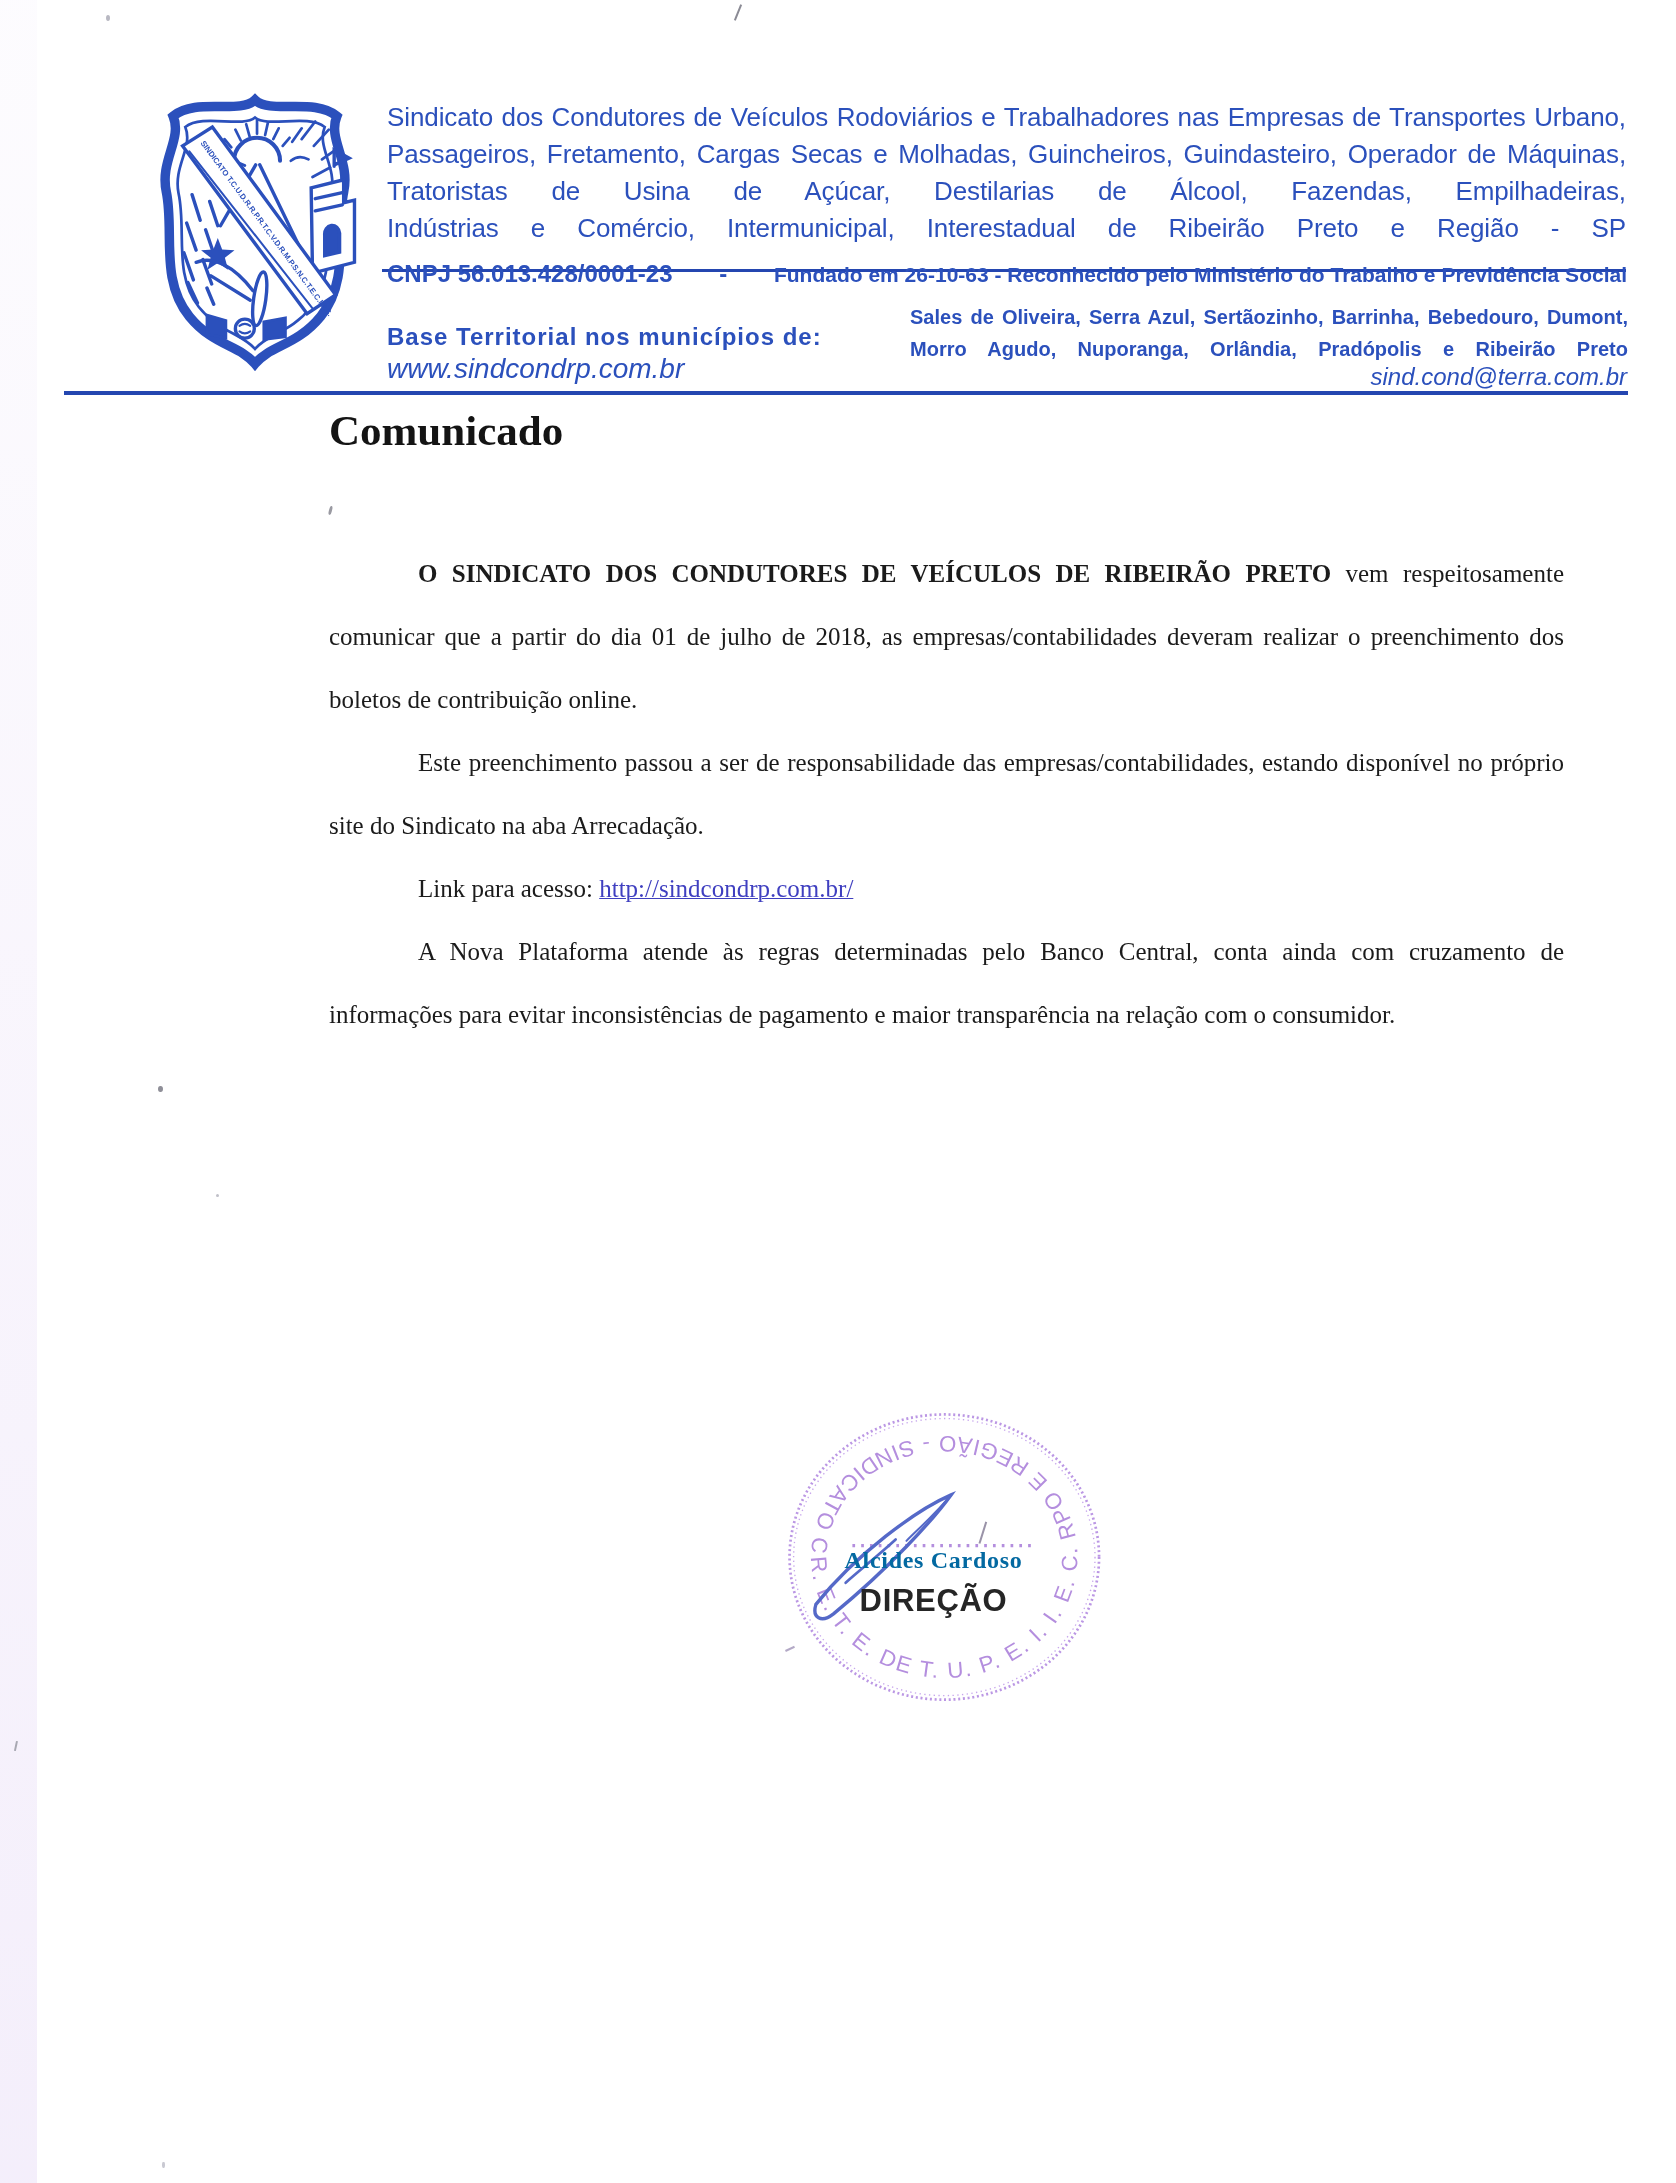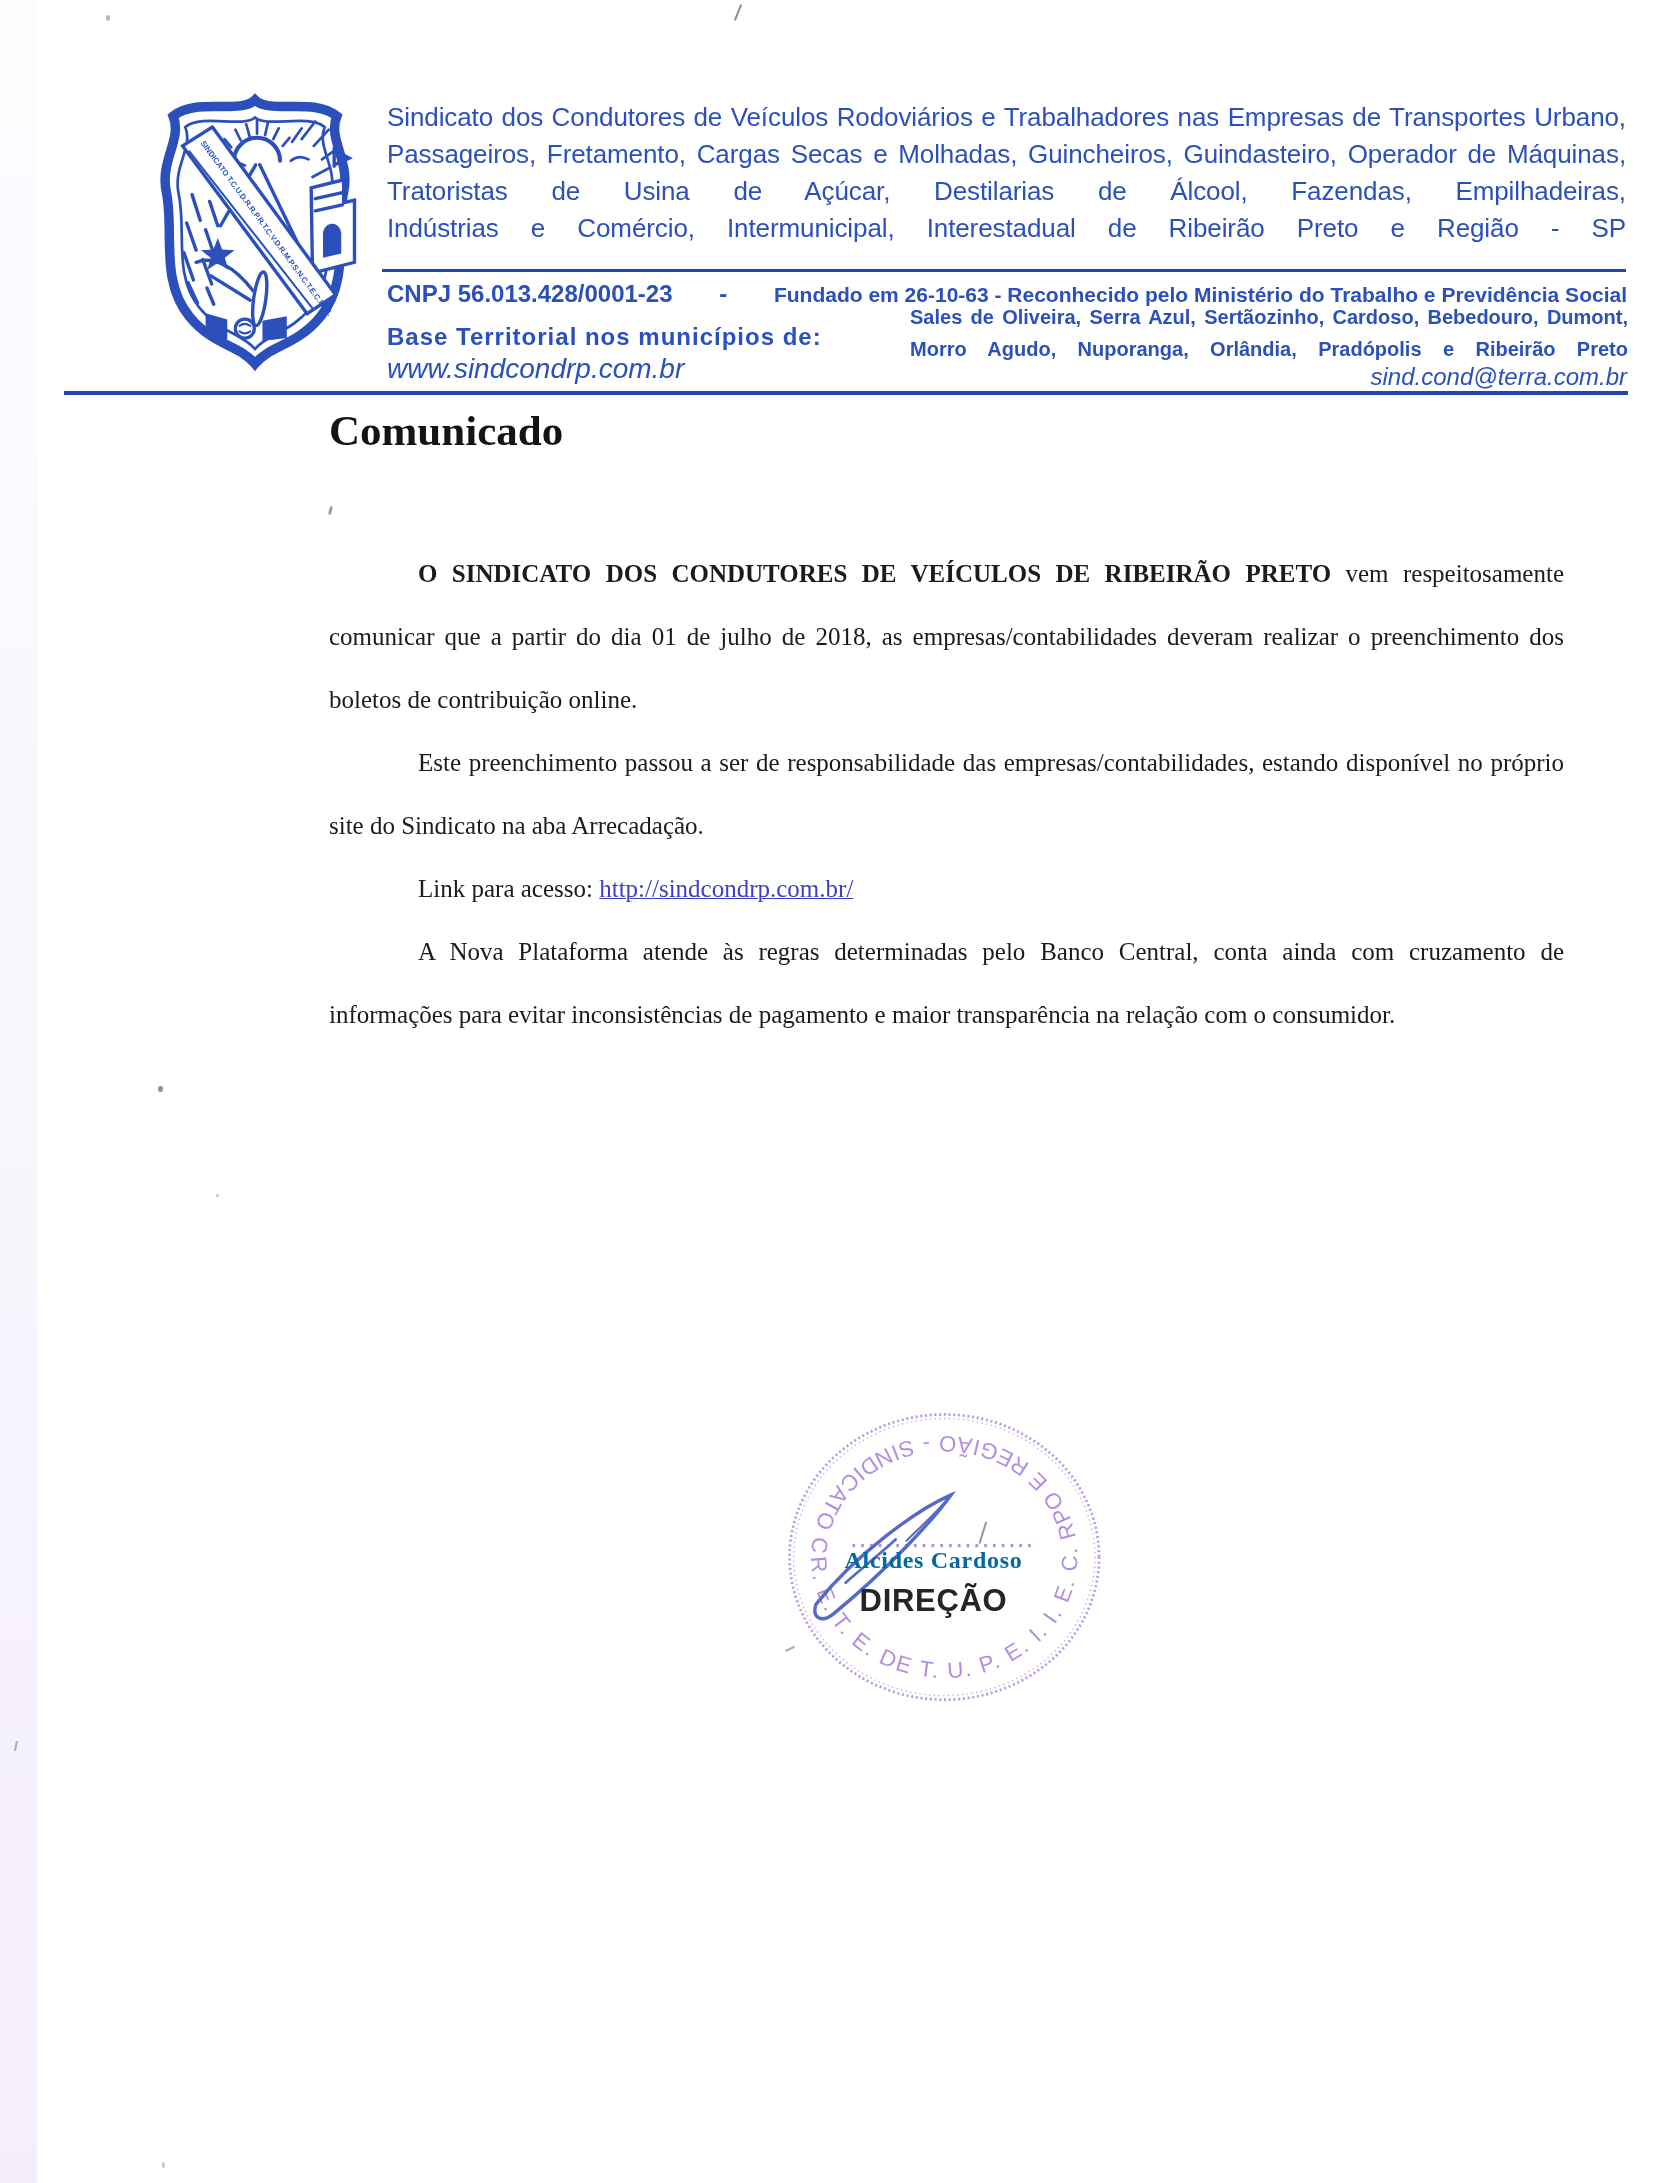--- a/index.html
+++ b/index.html
@@ -15,21 +15,21 @@
   
   .org-name{
     position:absolute;left:387px;top:99px;width:1239px;
     color:#2b50bc;font-weight:normal;font-size:26px;line-height:37px;
     letter-spacing:-0.1px;
   }
   .org-line{text-align:justify;text-align-last:justify;}
   .rule-1{position:absolute;left:382px;top:269px;width:1244px;height:3.4px;background:#2446b0;}
   .rule-2{position:absolute;left:64px;top:391px;width:1564px;height:4px;background:#2446b0;}
   .cnpj-row{
-    position:absolute;left:387px;top:280px;width:1240px;
+    position:absolute;left:387px;top:260px;width:1240px;
     display:flex;justify-content:space-between;align-items:baseline;
     color:#2b50bc;font-weight:bold;
   }
   .cnpj{font-size:24px;}
   .cnpj-dash{font-size:24px;}
   .founded{font-size:21px;}
   .base-label{
     position:absolute;left:387px;top:323px;width:517px;
     color:#2b50bc;font-weight:bold;font-size:24px;letter-spacing:1px;
   }
@@ -139,21 +139,21 @@
 
   <div class="rule-1"></div>
 
   <div class="cnpj-row">
     <span class="cnpj">CNPJ 56.013.428/0001-23</span>
     <span class="cnpj-dash">-</span>
     <span class="founded">Fundado em 26-10-63 - Reconhecido pelo Ministério do Trabalho e Previdência Social</span>
   </div>
 
   <div class="base-label">Base Territorial nos municípios de:</div>
-  <div class="muni muni-1">Sales de Oliveira, Serra Azul, Sertãozinho, Cardoso, Bebedouro, Dumont,</div>
+  <div class="muni muni-1">Sales de Oliveira, Serra Azul, Sertãozinho, Barrinha, Bebedouro, Dumont,</div>
   <div class="muni muni-2">Morro Agudo, Nuporanga, Orlândia, Pradópolis e Ribeirão Preto</div>
 
   <div class="website">www.sindcondrp.com.br</div>
   <div class="email">sind.cond@terra.com.br</div>
 
   <div class="rule-2"></div>
 
   <div class="doc-title">Comunicado</div>
 
   <div class="body-text">

